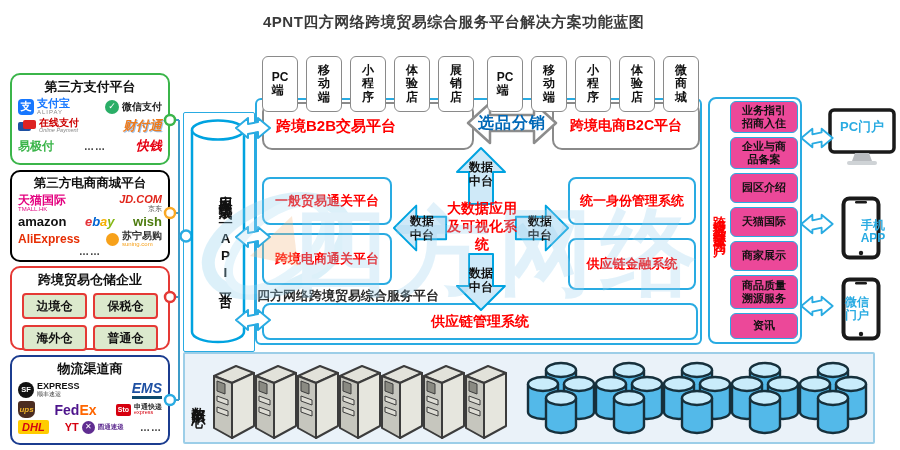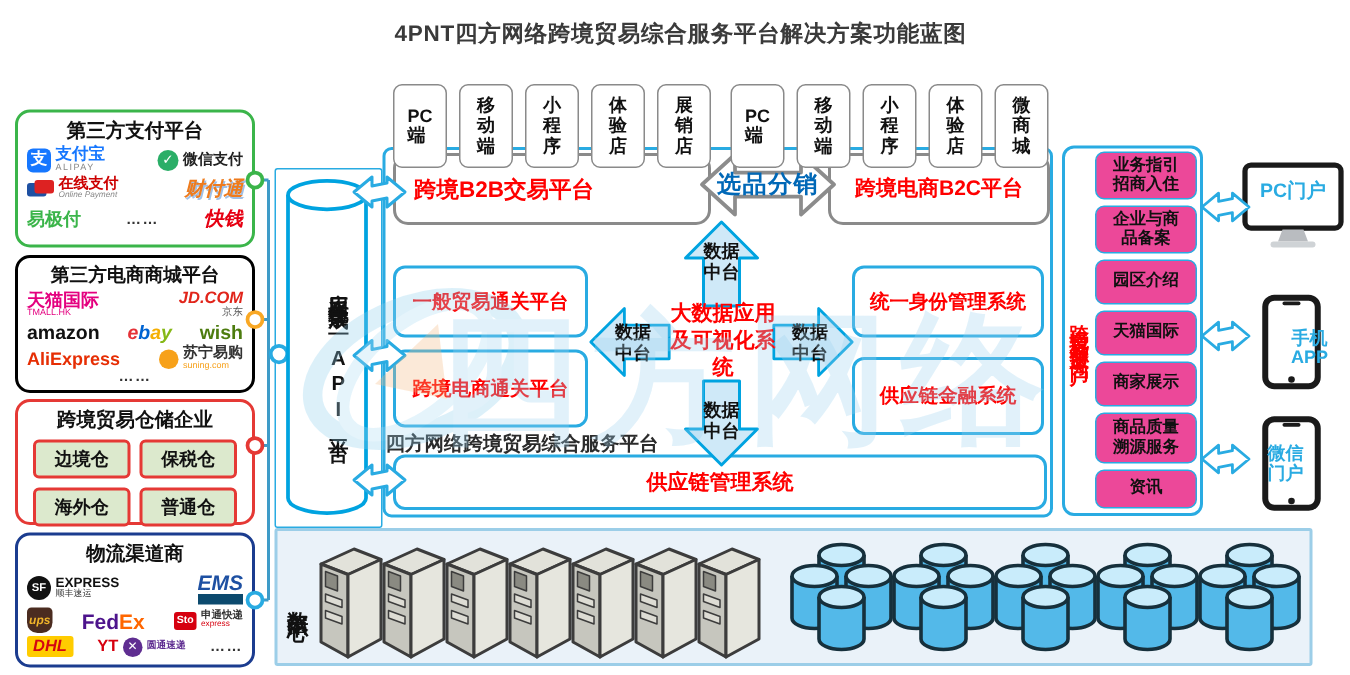--- a/index.html
+++ b/index.html
@@ -49,21 +49,21 @@
   .suning-cn{color:#333;font-size:10px;font-weight:700;}
   .suning-en{color:#f7a11a;font-size:6px;}
   
   .wh-grid{display:grid;grid-template-columns:1fr 1fr;gap:6px;padding:4px 10px 0 10px;}
   .wh-cell{background:#dce9cd;border:2px solid #e53935;border-radius:4px;height:22px;
            display:flex;align-items:center;justify-content:center;font-size:12px;font-weight:700;color:#111;}
   
   .sf-badge{width:16px;height:16px;background:#111;border-radius:50%;font-size:7.5px;}
   .sf-en{font-size:9px;font-weight:700;color:#111;}
   .sf-cn{font-size:6px;color:#333;}
-  .ems{color:#1e50a2;font-size:14px;font-weight:700;font-style:italic;border-bottom:7px solid #0c4a6e;}
+  .ems{color:#1e50a2;font-size:14px;font-weight:700;font-style:italic;border-bottom:3px solid #0c4a6e;}
   .ups-badge{width:17px;height:17px;background:#4b2c20;border-radius:3px 3px 7px 7px;color:#f0b42a;
              font-size:8px;font-weight:700;font-style:italic;}
   .fedex .f1{color:#4d148c}.fedex .f2{color:#ff6600}
   .fedex{font-size:14px;font-weight:700;}
   .sto-badge{width:15px;height:12px;background:#d6000f;border-radius:2px;font-size:7px;}
   .sto-cn{font-size:7px;color:#333;font-weight:700;}
   .sto-en{font-size:5.5px;color:#d6000f;}
   .dhl{background:#fc0;color:#d40511;font-size:11px;font-weight:700;font-style:italic;
        padding:1px 4px;border-radius:2px;}
   .yto-yt{color:#d6000f;font-size:11px;font-weight:700;}

